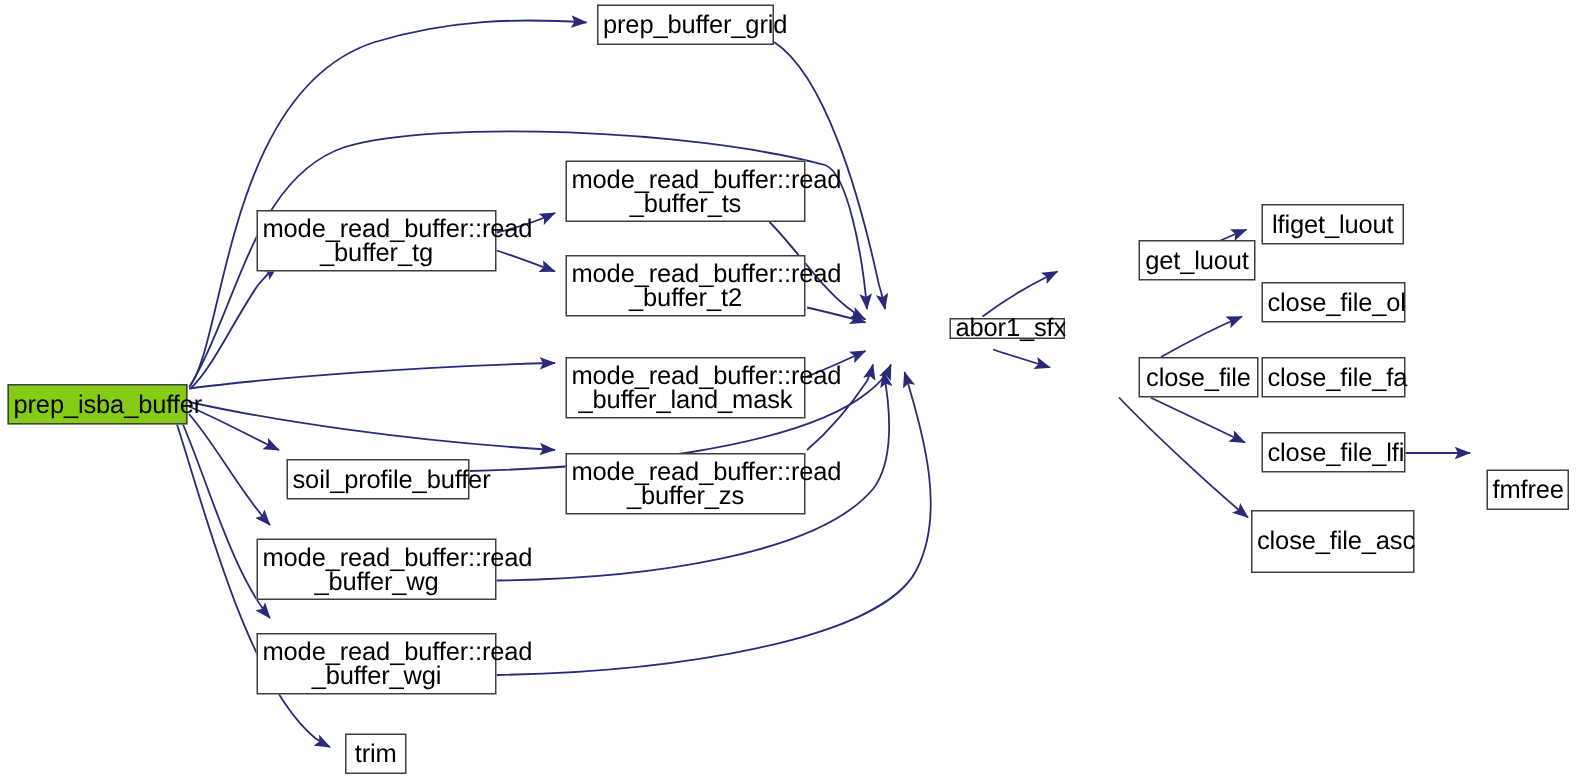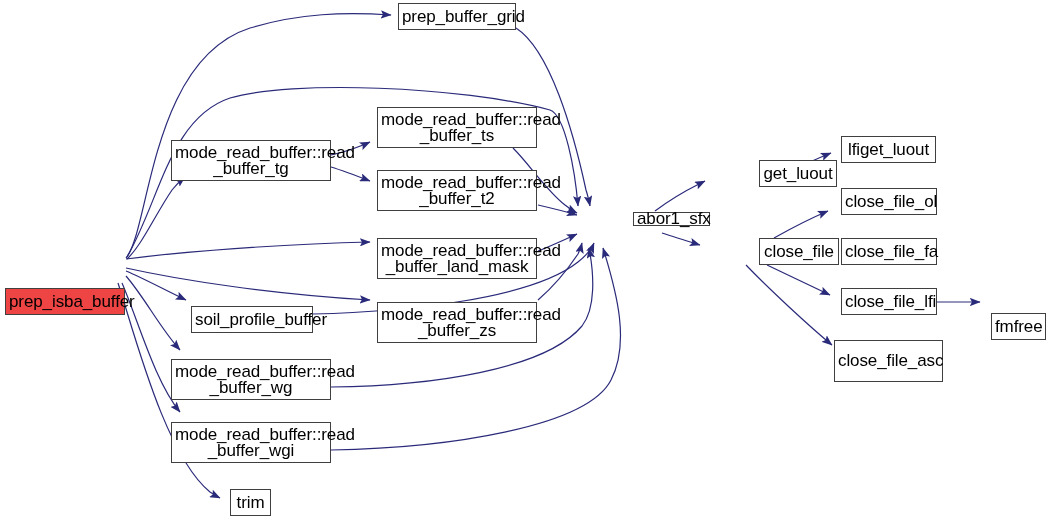--- a/index.html
+++ b/index.html
@@ -33,23 +33,22 @@
     line-height: 15.5px;
     text-align: center;
     display: flex;
     align-items: center;
     justify-content: center;
     white-space: pre-line;
     letter-spacing: -0.1px;
     z-index: 2;
   }
   .node.current {
-    background: #ef4444;
+    background: #84cc16;
     border: 1px solid #404040;
-    margin-top: 32px;
   }
   .node .lbl {
     display: block;
     width: 100%;
     padding: 0 3px;
     box-sizing: border-box;
   }
 </style>
 </head>
 <body>

